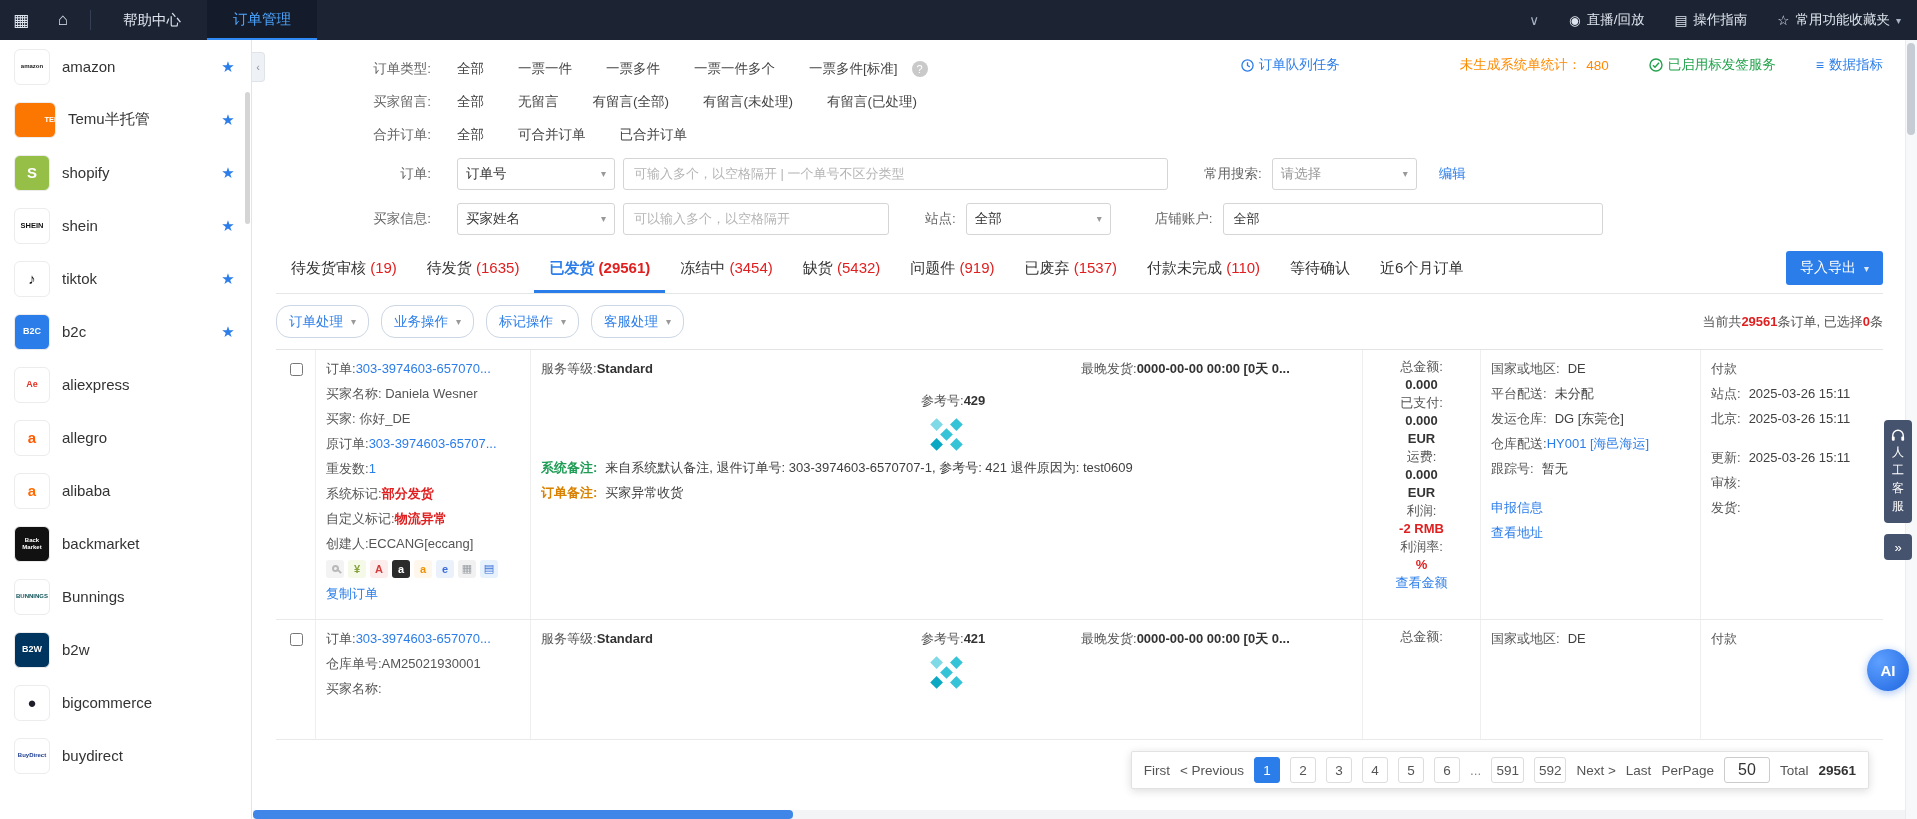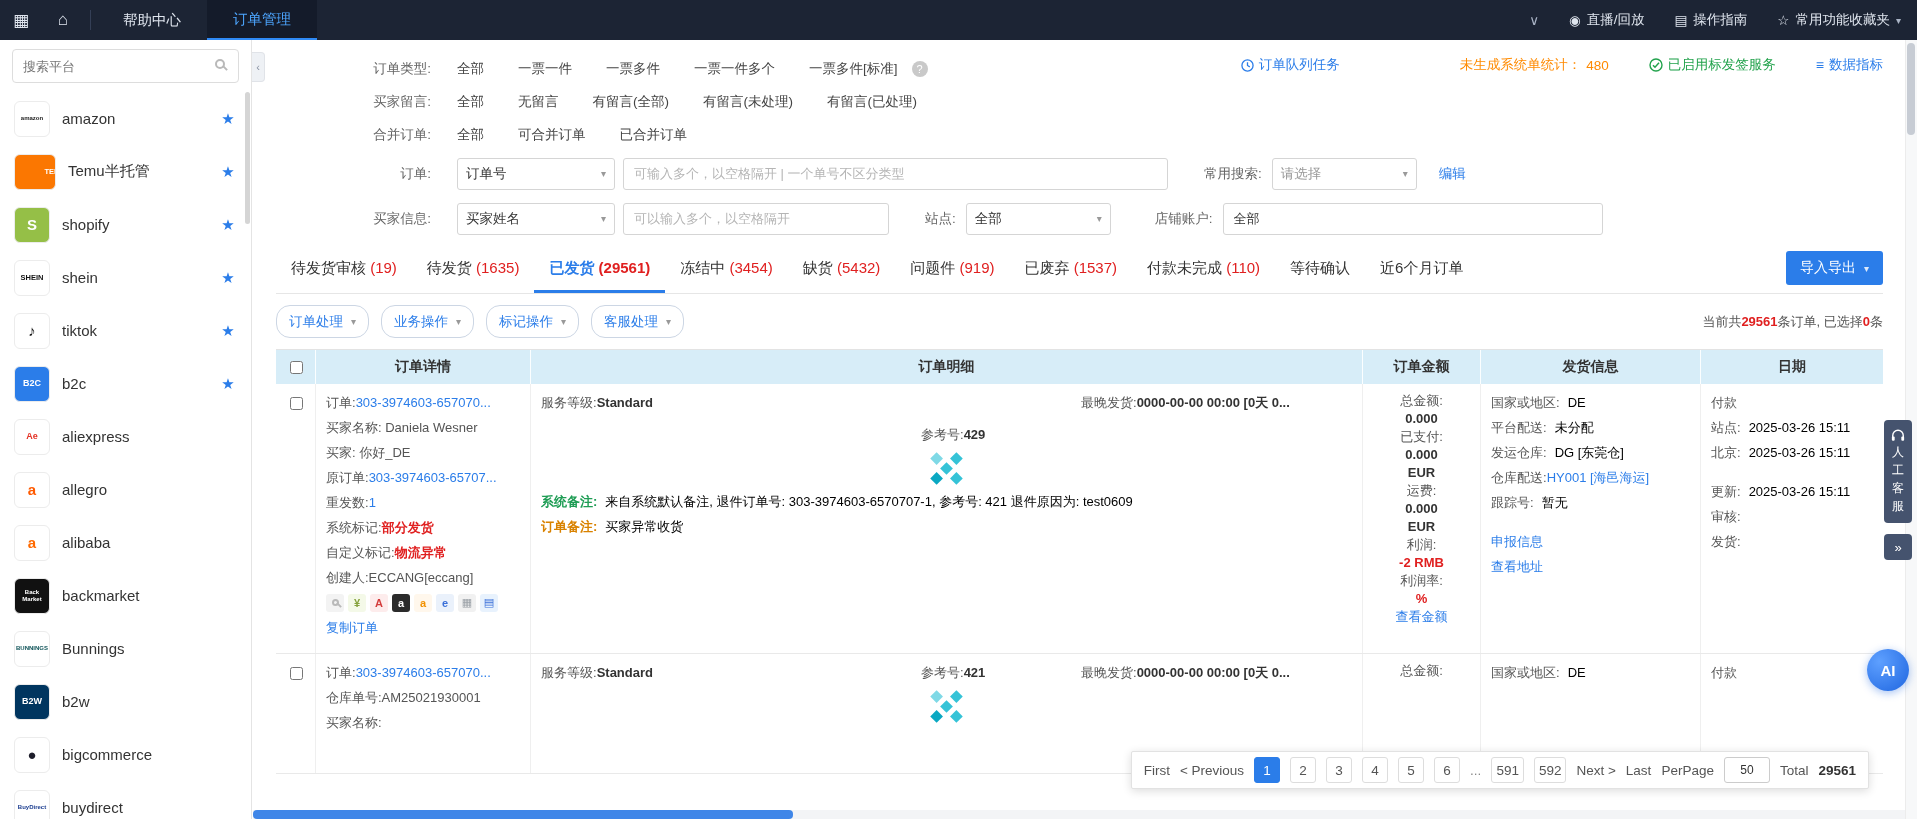--- a/index.html
+++ b/index.html
@@ -102,38 +102,38 @@
   .col-amount.td { padding-top:8px; text-align:center; }
   .col-amount .cell-line { line-height:18px; }
   .gap { margin-top:14px; }
   .cols { display:flex; }
   .col-seg { white-space:nowrap; overflow:hidden; }
   .icon-strip { display:flex; gap:4px; align-items:center; height:25px; }
   .mini-icon { width:18px; height:18px; border-radius:3px; font-size:11px; font-weight:bold; display:flex; align-items:center; justify-content:center; cursor:pointer; }
   .mi-mag { background:#f3f3f3; }
   .mini-icon .mag { width:7px; height:7px; border-width:2px; }
 
-  .t-p { color:#555; } .t-dk { color:#000000;padding-left:8px; } .t-bd { color:#333; font-weight:bold; }
+  .t-p { color:#555; } .t-dk { color:#404040;padding-left:8px; } .t-bd { color:#333; font-weight:bold; }
   .t-lk { color:#2b7de9; cursor:pointer; } .t-rd { color:#e02020; font-weight:bold; }
   .t-bl { color:#2b7de9; } .t-gl { color:#1f9d55; font-weight:bold; } .t-ol { color:#d98200; font-weight:bold; }
 
   .spin-wrap { height:42px; display:flex; align-items:center; justify-content:center; }
   .spinner { width:9px; height:9px; background:#35c3d7; transform:rotate(45deg);
     box-shadow:-14px 0 0 #7fd9e6, 14px 0 0 #35c3d7, 0 -14px 0 #35c3d7, 0 14px 0 #0aa8c2; }
 
   
   .pagination { position:absolute; right:48px; bottom:30px; background:#fff; border:1px solid #e2e2e2; box-shadow:0 2px 10px rgba(0,0,0,.14);
     padding:5px 12px; display:flex; align-items:center; gap:10px; font-size:13.5px; border-radius:2px; z-index:20; }
   .pg-t { color:#555; cursor:pointer; white-space:nowrap; }
   .pg-n { min-width:26px; height:26px; border:1px solid #ddd; border-radius:3px; display:flex; align-items:center; justify-content:center;
     color:#555; cursor:pointer; padding:0 4px; }
   .pg-n.active { background:#2b7de9; border-color:#2b7de9; color:#fff; }
   .pg-dots { color:#888; }
   .pg-l { color:#555; }
-  .pg-i { width:46px; height:26px; border:1px solid #ccc; border-radius:3px; text-align:center; font-size:12px; color:#333; }
+  .pg-i { width:46px; height:26px; border:1px solid #ccc; border-radius:3px; text-align:center; font-size:16px; color:#333; }
   .pg-total { color:#333; font-weight:bold; }
 
   
   .vscroll { position:fixed; top:40px; right:0; bottom:0; width:12px; background:#f7f8f9; border-left:1px solid #ececec; z-index:10; }
   .v-thumb { width:8px; margin:3px 1px; height:92px; background:#c7ccd4; border-radius:4px; }
   .svc { position:fixed; right:5px; top:420px; width:28px; background:#45536e; color:#fff; border-radius:4px; padding:9px 0;
     display:flex; flex-direction:column; align-items:center; gap:3px; cursor:pointer; z-index:50; }
   .svc .ch { font-size:12px; line-height:15px; }
   .expand { position:fixed; right:5px; top:534px; width:28px; height:26px; background:#45536e; color:#fff; border-radius:4px;
     display:flex; align-items:center; justify-content:center; font-size:13px; cursor:pointer; z-index:50; }
@@ -172,24 +172,20 @@
         <span>☆</span>
         <span>常用功能收藏夹</span>
         <span class="caret" style="color:#aab4c6">▾</span>
       </span>
   </div>
 </div>
 
 <div class="app">
 
   <aside class="sidebar">
-    <div class="s-search">
-      <input placeholder="搜索平台" style="">
-      <span class="mag"></span>
-    </div>
     <div id="platform-list">
         <div class="p-item">
           <span class="p-icon" style="background: rgb(255, 255, 255); color: rgb(34, 34, 34); font-size: 6px;">amazon</span>
           <span class="p-name">amazon</span>
           <span class="p-star">★</span>
         </div>
         <div class="p-item">
           <span class="p-icon" style="background: rgb(251, 119, 1); color: rgb(255, 255, 255); font-size: 7.5px; padding-left: 40px;">TEMU</span>
           <span class="p-name">Temu半托管</span>
           <span class="p-star">★</span>
@@ -385,30 +381,20 @@
             <span>客服处理</span>
             <span class="caret">▾</span>
           </button>
         </div>
       <div class="summary">
         <span>当前共</span><span class="num">29561</span><span>条订单, 已选择</span><span class="num">0</span><span>条</span>
       </div>
     </div>
 
     <div class="order-table">
-      <div class="t-head">
-        <div class="th col-check">
-            <input type="checkbox" style="">
-          </div>
-        <div class="th col-details">订单详情</div>
-        <div class="th col-items">订单明细</div>
-        <div class="th col-amount">订单金额</div>
-        <div class="th col-ship">发货信息</div>
-        <div class="th col-date">日期</div>
-      </div>
       <div id="t-body">
           <div class="t-row r1">
             <div class="td col-check">
               <input type="checkbox" style="">
             </div>
             <div class="td col-details">
               <div class="cell-line"><span class="t-p">订单:</span><span class="t-lk">303-3974603-657070...</span></div>
               <div class="cell-line"><span class="t-p">买家名称: Daniela Wesner</span></div>
               <div class="cell-line"><span class="t-p">买家: 你好_DE</span></div>
               <div class="cell-line"><span class="t-p">原订单:</span><span class="t-lk">303-3974603-65707...</span></div>

